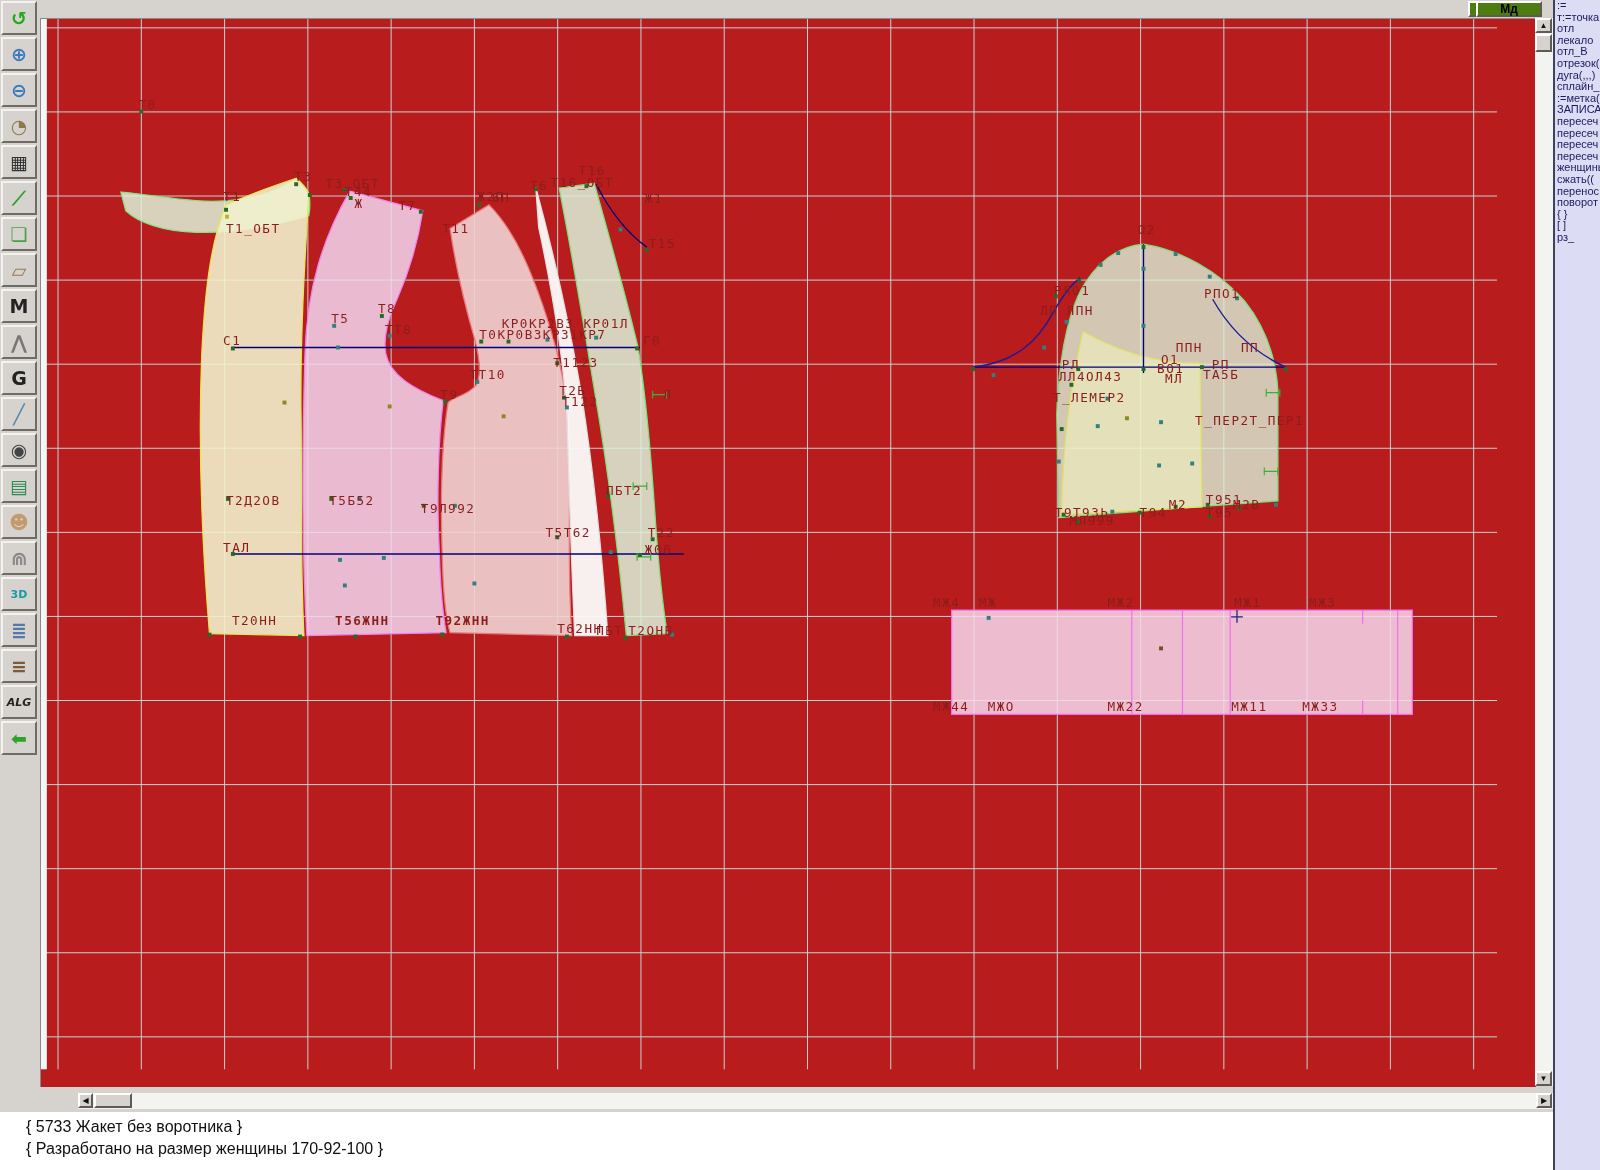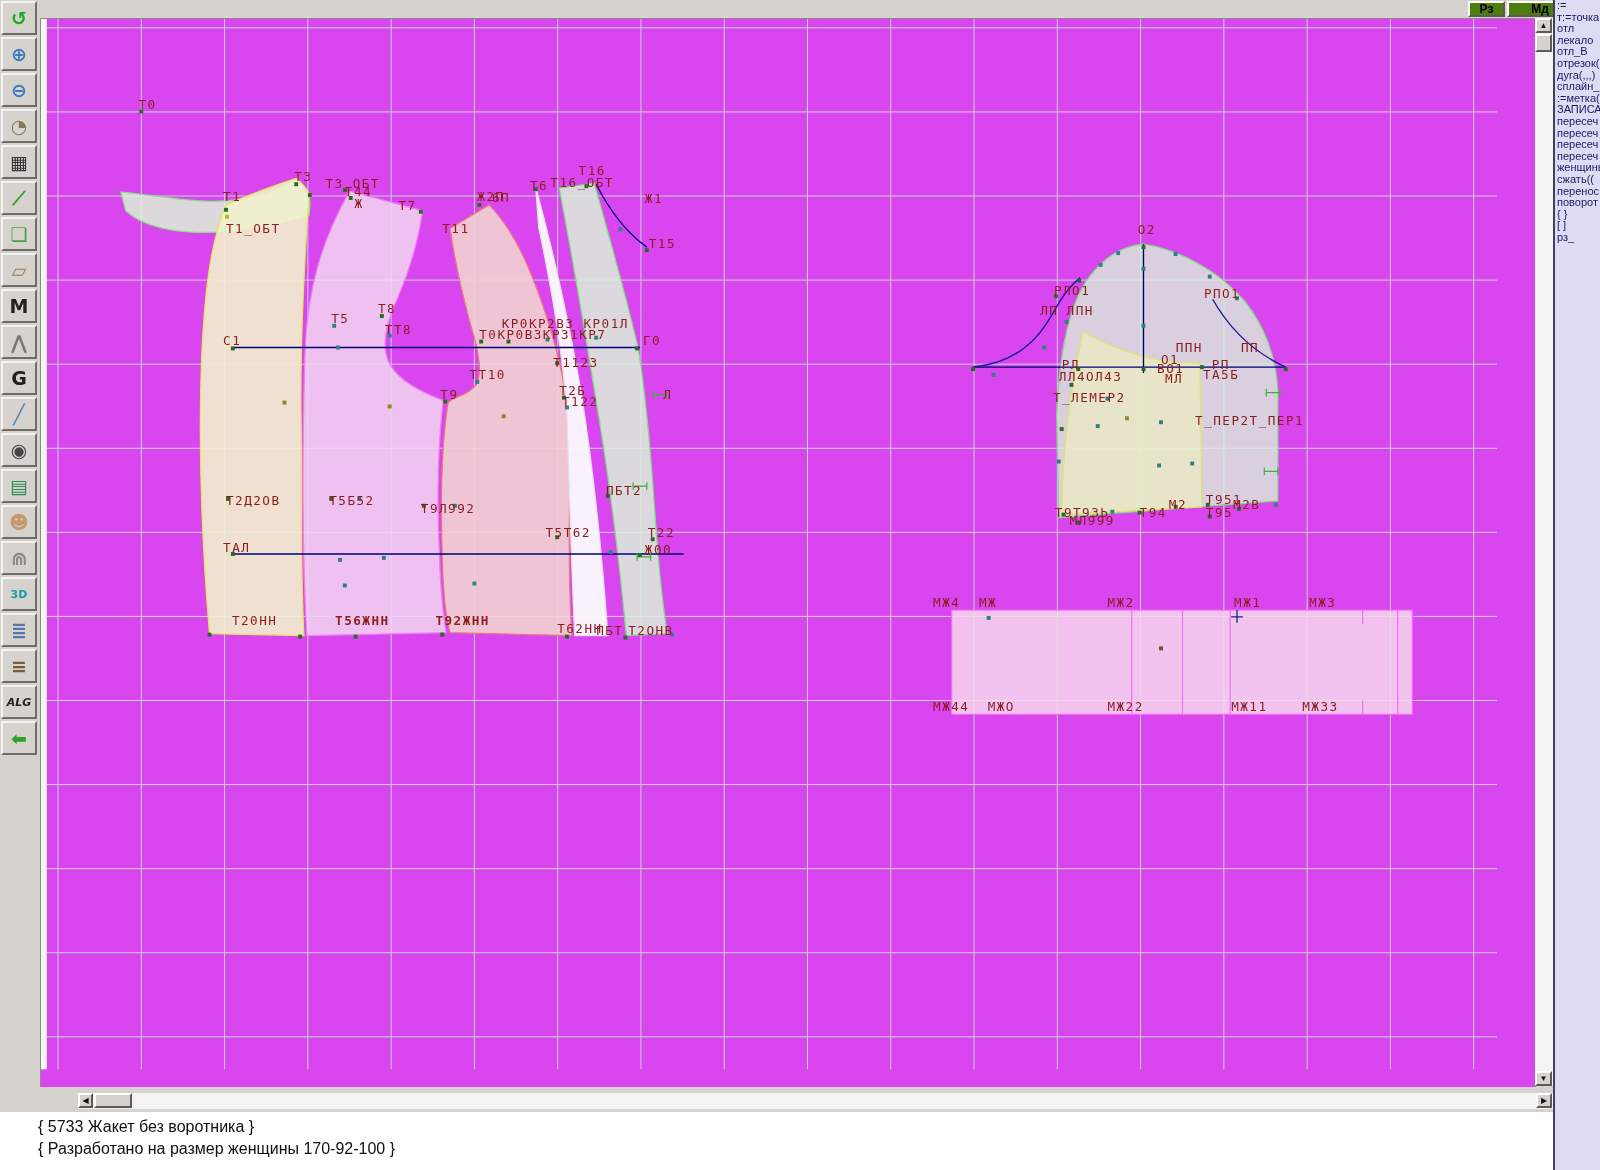--- a/index.html
+++ b/index.html
@@ -14,42 +14,42 @@
   .tb-glyph{font-size:19px;line-height:1;font-weight:bold;font-family:"DejaVu Sans",sans-serif;}
   .tb-glyph.small{font-size:11px;letter-spacing:0;}
   
   .top-btn{position:absolute;top:1px;height:16px;background:#4d7c0f;
     border-top:2px solid #ffffff;border-left:2px solid #ffffff;
     border-right:2px solid #5e5b56;border-bottom:2px solid #5e5b56;
     box-sizing:border-box;font:bold 12px "Liberation Sans",sans-serif;color:#000;
     display:flex;align-items:center;justify-content:center;cursor:pointer;}
   
   #canvas{position:absolute;left:40px;top:18px;width:1495px;height:1068px;
-    background:#d946ef;border-left:1px solid #8a8a8a;border-top:1px solid #8a8a8a;}
+    background:#b91c1c;border-left:1px solid #8a8a8a;border-top:1px solid #8a8a8a;}
   #canvas svg{display:block;}
   .cl{font:13px "DejaVu Sans Mono",monospace;fill:#8b1d1d;letter-spacing:1.5px;}
   .cl.b{font-weight:bold;}
   
   .sb{position:absolute;background:#f3f3f1;}
   .sb-btn{position:absolute;width:17px;height:15px;background:#d6d3ce;
     border-top:2px solid #ffffff;border-left:2px solid #ffffff;
     border-right:2px solid #5e5b56;border-bottom:2px solid #5e5b56;box-sizing:border-box;
     font-size:8px;color:#111;display:flex;align-items:center;justify-content:center;cursor:pointer;}
   .sb-slider{position:absolute;background:#d6d3ce;
     border-top:2px solid #ffffff;border-left:2px solid #ffffff;
     border-right:2px solid #5e5b56;border-bottom:2px solid #5e5b56;box-sizing:border-box;cursor:pointer;}
   
   #panel{position:absolute;left:1553px;top:0;width:47px;height:1170px;background:#dcdcf5;
     border-left:2px solid #404060;box-sizing:border-box;overflow:hidden;}
   .panel-item{font:11px "Liberation Sans",sans-serif;color:#1a1a5e;line-height:11.6px;
     white-space:nowrap;padding-left:2px;cursor:pointer;}
   
   #console{position:absolute;left:0;top:1112px;width:1556px;height:58px;background:#ffffff;}
   .console-line{font:16px "Liberation Sans",sans-serif;color:#101010;line-height:22px;
-    white-space:nowrap;padding-left:38px;}
+    white-space:nowrap;padding-left:26px;}
   #console .pad{height:4px;}
 </style>
 </head>
 <body>
 
 <div id="toolbar">
     <div class="tb-btn">
       <span class="tb-glyph" style="color: rgb(31, 170, 31);">↺</span>
     </div>
     <div class="tb-btn">
@@ -110,21 +110,21 @@
       <span class="tb-glyph small" style="color: rgb(34, 34, 34); font-style: italic;">ALG</span>
     </div>
     <div class="tb-btn">
       <span class="tb-glyph" style="color: rgb(42, 165, 42);">⬅</span>
     </div>
   </div>
 
 <div class="abs" style="left:40px;top:0;width:1513px;height:18px;"></div>
 <div id="topbtns">
     <div class="top-btn" style="left: 1468px; width: 37px;">Рз</div>
-    <div class="top-btn" style="left: 1507px; width: 66px;">Мд</div>
+    <div class="top-btn" style="left: 1476px; width: 66px;">Мд</div>
   </div>
 
 <div id="canvas">
   <svg id="cv" width="1495" height="1068" viewBox="40 18 1535 1086" preserveAspectRatio="none">
       <g>
         <line x1="57.5" y1="18" x2="57.5" y2="1086" stroke="#c5d7d7" stroke-width="1"></line>
         <line x1="143" y1="18" x2="143" y2="1086" stroke="#c5d7d7" stroke-width="1"></line>
         <line x1="228.5" y1="18" x2="228.5" y2="1086" stroke="#c5d7d7" stroke-width="1"></line>
         <line x1="314" y1="18" x2="314" y2="1086" stroke="#c5d7d7" stroke-width="1"></line>
         <line x1="399.5" y1="18" x2="399.5" y2="1086" stroke="#c5d7d7" stroke-width="1"></line>

